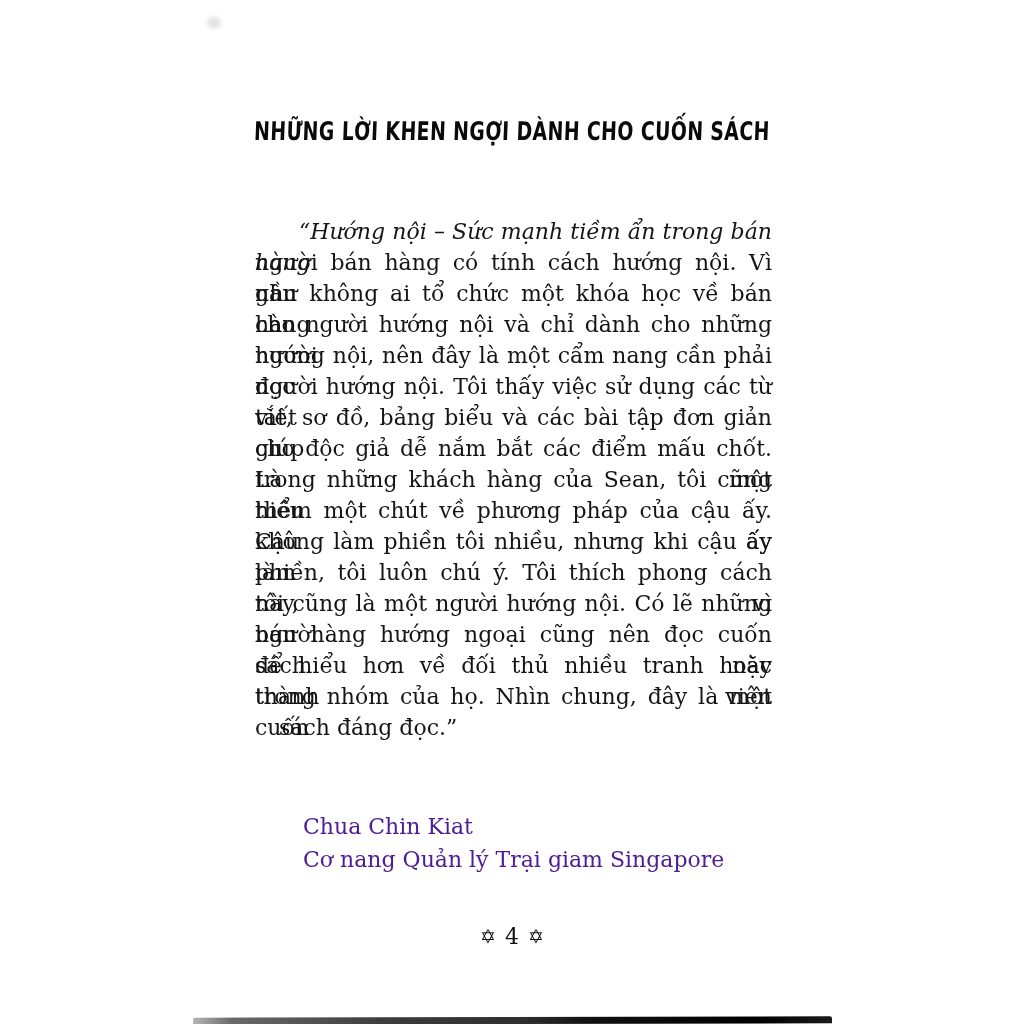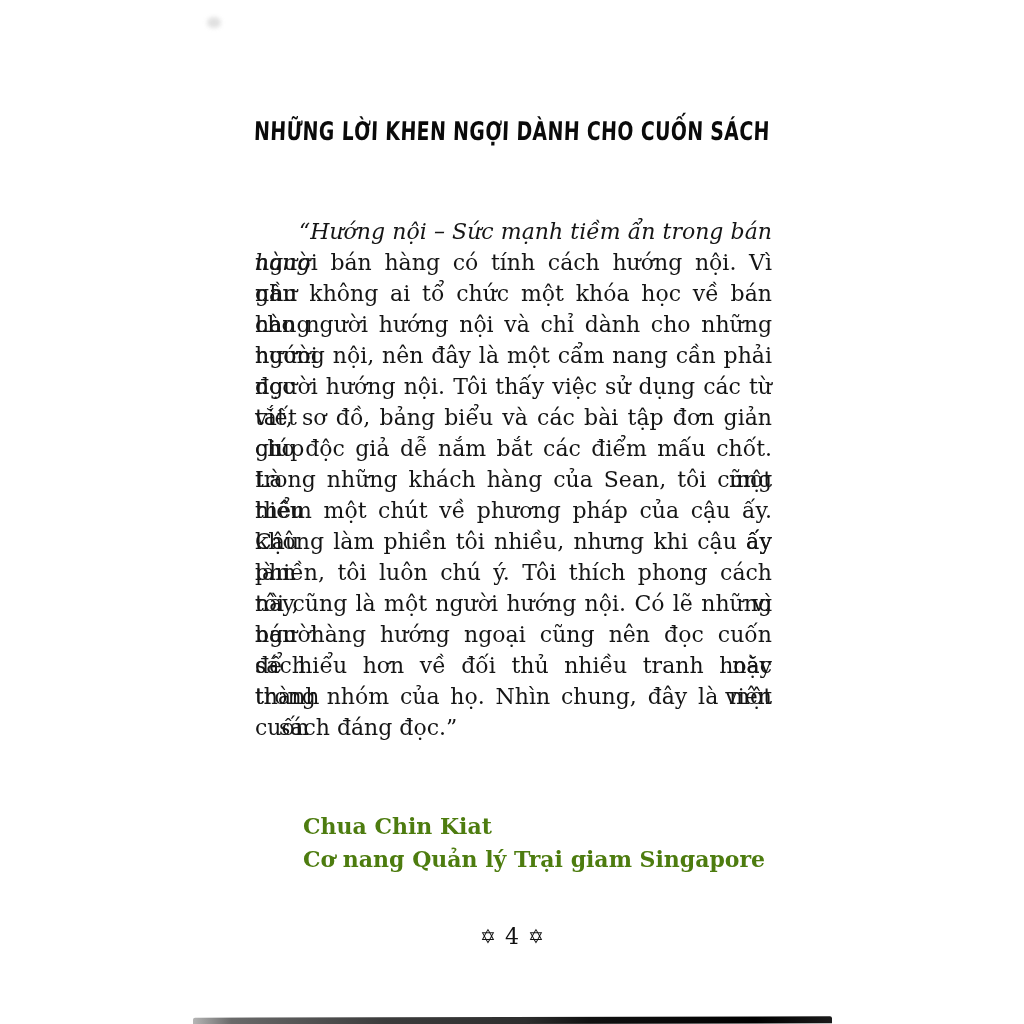--- a/index.html
+++ b/index.html
@@ -65,24 +65,24 @@
   }
   .quote .line.last {
     text-align: left;
     text-align-last: left;
     margin-left: 24px;
   }
   .attribution {
     position: absolute;
     left: 303px;
     top: 810px;
-    font-weight: bold;
+    font-weight: normal;
     font-size: 22px;
     line-height: 33px;
-    color: #4d7c0f;
+    color: #4c1d95;
   }
   .footer {
     position: absolute;
     top: 924px;
     left: 0;
     width: 1024px;
     text-align: center;
     font-size: 21px;
     color: #111111;
   }

